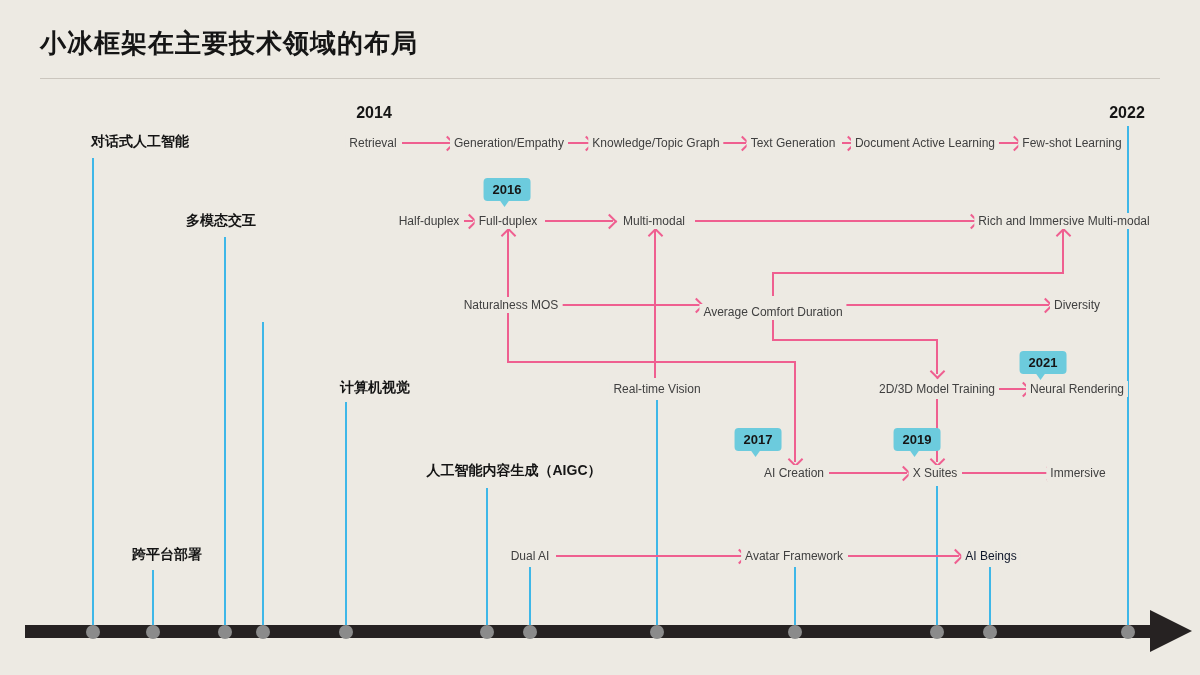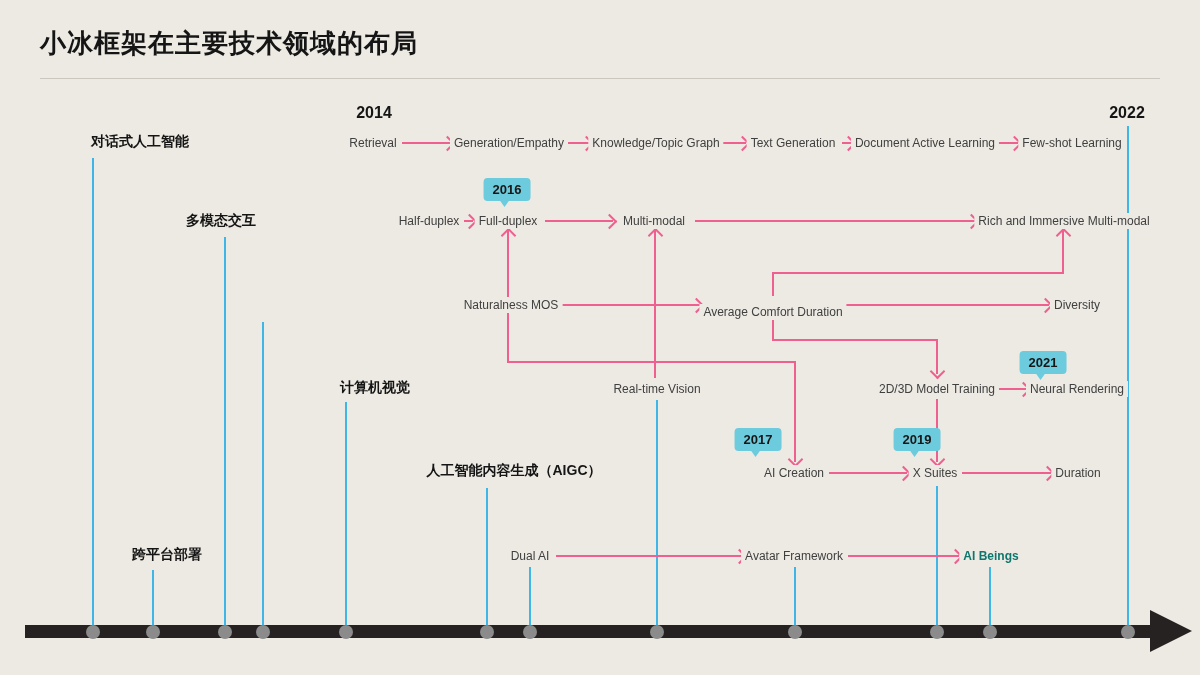--- a/index.html
+++ b/index.html
@@ -15,21 +15,21 @@
   html,body{margin:0;padding:0;}
   body{font-family:"Liberation Sans","DejaVu Sans",sans-serif;background:var(--bg);}
   #stage{position:relative;width:1200px;height:675px;background:var(--bg);overflow:hidden;}
 
   .title{position:absolute;left:40px;top:26px;font-size:26px;font-weight:bold;color:var(--head);letter-spacing:1px;z-index:6;}
   .divider{position:absolute;left:40px;top:78px;width:1120px;height:1px;background:#CBC6BE;z-index:1;}
 
   .year{position:absolute;transform:translate(-50%,-50%);font-size:16px;font-weight:bold;color:var(--head);z-index:6;white-space:nowrap;}
   .cat{position:absolute;transform:translate(-50%,-50%);font-size:14px;font-weight:bold;color:var(--head);background:var(--bg);padding:1px 6px;white-space:nowrap;z-index:5;}
   .term{position:absolute;transform:translate(-50%,-50%);font-size:12px;color:var(--term);background:var(--bg);padding:1px 4px;white-space:nowrap;z-index:5;}
-  .term.bold{font-weight:bold;color:#0f766e;}
+  .term.bold{font-weight:normal;color:#0f172a;}
 
   .hline{position:absolute;height:2px;background:var(--pink);z-index:2;}
   .vline{position:absolute;width:2px;background:var(--pink);z-index:2;}
   .cline{position:absolute;width:2px;background:var(--cyan);z-index:2;}
 
   .ah{position:absolute;width:9px;height:9px;border:0 solid var(--pink);transform:rotate(45deg);z-index:2;}
   .ah.r{border-top-width:2px;border-right-width:2px;}
   .ah.u{border-top-width:2px;border-left-width:2px;}
   .ah.d{border-bottom-width:2px;border-right-width:2px;}
 
@@ -142,21 +142,21 @@
   <div class="term" style="left:511px;top:305px;">Naturalness MOS</div>
   <div class="term" style="left:773px;top:312px;">Average Comfort Duration</div>
   <div class="term" style="left:1077px;top:305px;">Diversity</div>
 
   <div class="term" style="left:657px;top:389px;">Real-time Vision</div>
   <div class="term" style="left:937px;top:389px;">2D/3D Model Training</div>
   <div class="term" style="left:1077px;top:389px;">Neural Rendering</div>
 
   <div class="term" style="left:794px;top:473px;">AI Creation</div>
   <div class="term" style="left:935px;top:473px;">X Suites</div>
-  <div class="term" style="left:1078px;top:473px;">Duration</div>
+  <div class="term" style="left:1078px;top:473px;">Immersive</div>
 
   <div class="term" style="left:530px;top:556px;">Dual AI</div>
   <div class="term" style="left:794px;top:556px;">Avatar Framework</div>
   <div class="term bold" style="left:991px;top:556px;">AI Beings</div>
 
   <div class="badge" style="left:507px;top:178px;">2016</div>
   <div class="badge" style="left:758px;top:428px;">2017</div>
   <div class="badge" style="left:917px;top:428px;">2019</div>
   <div class="badge" style="left:1043px;top:343px;margin-top:8px;">2021</div>
 

